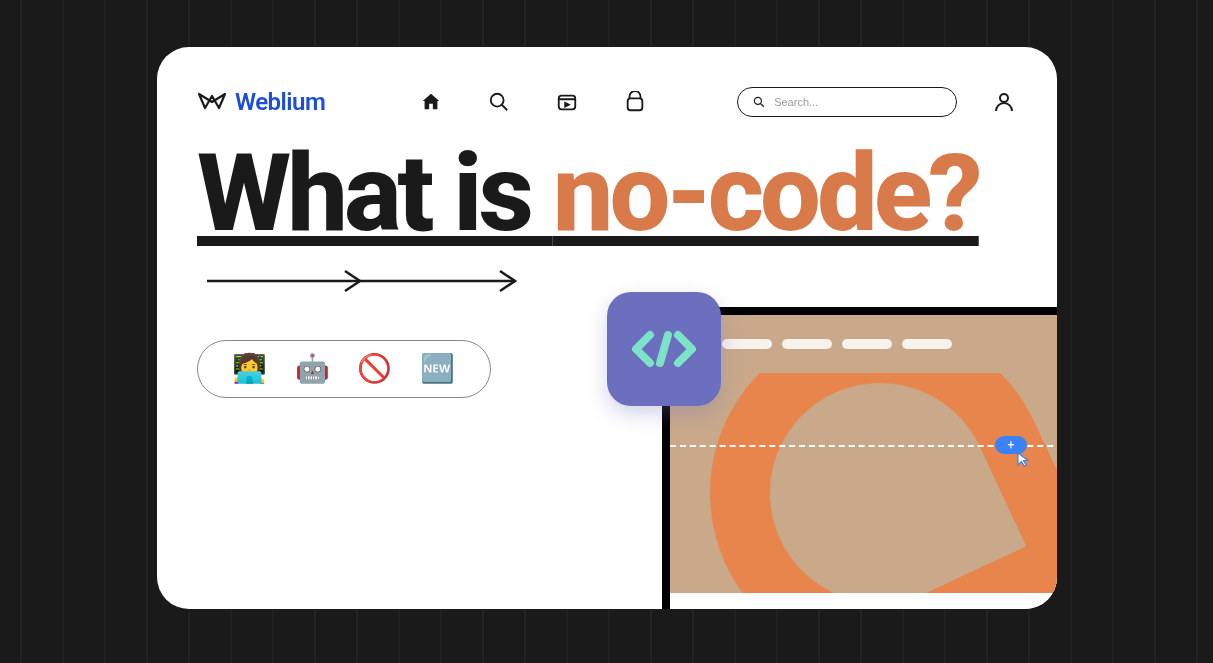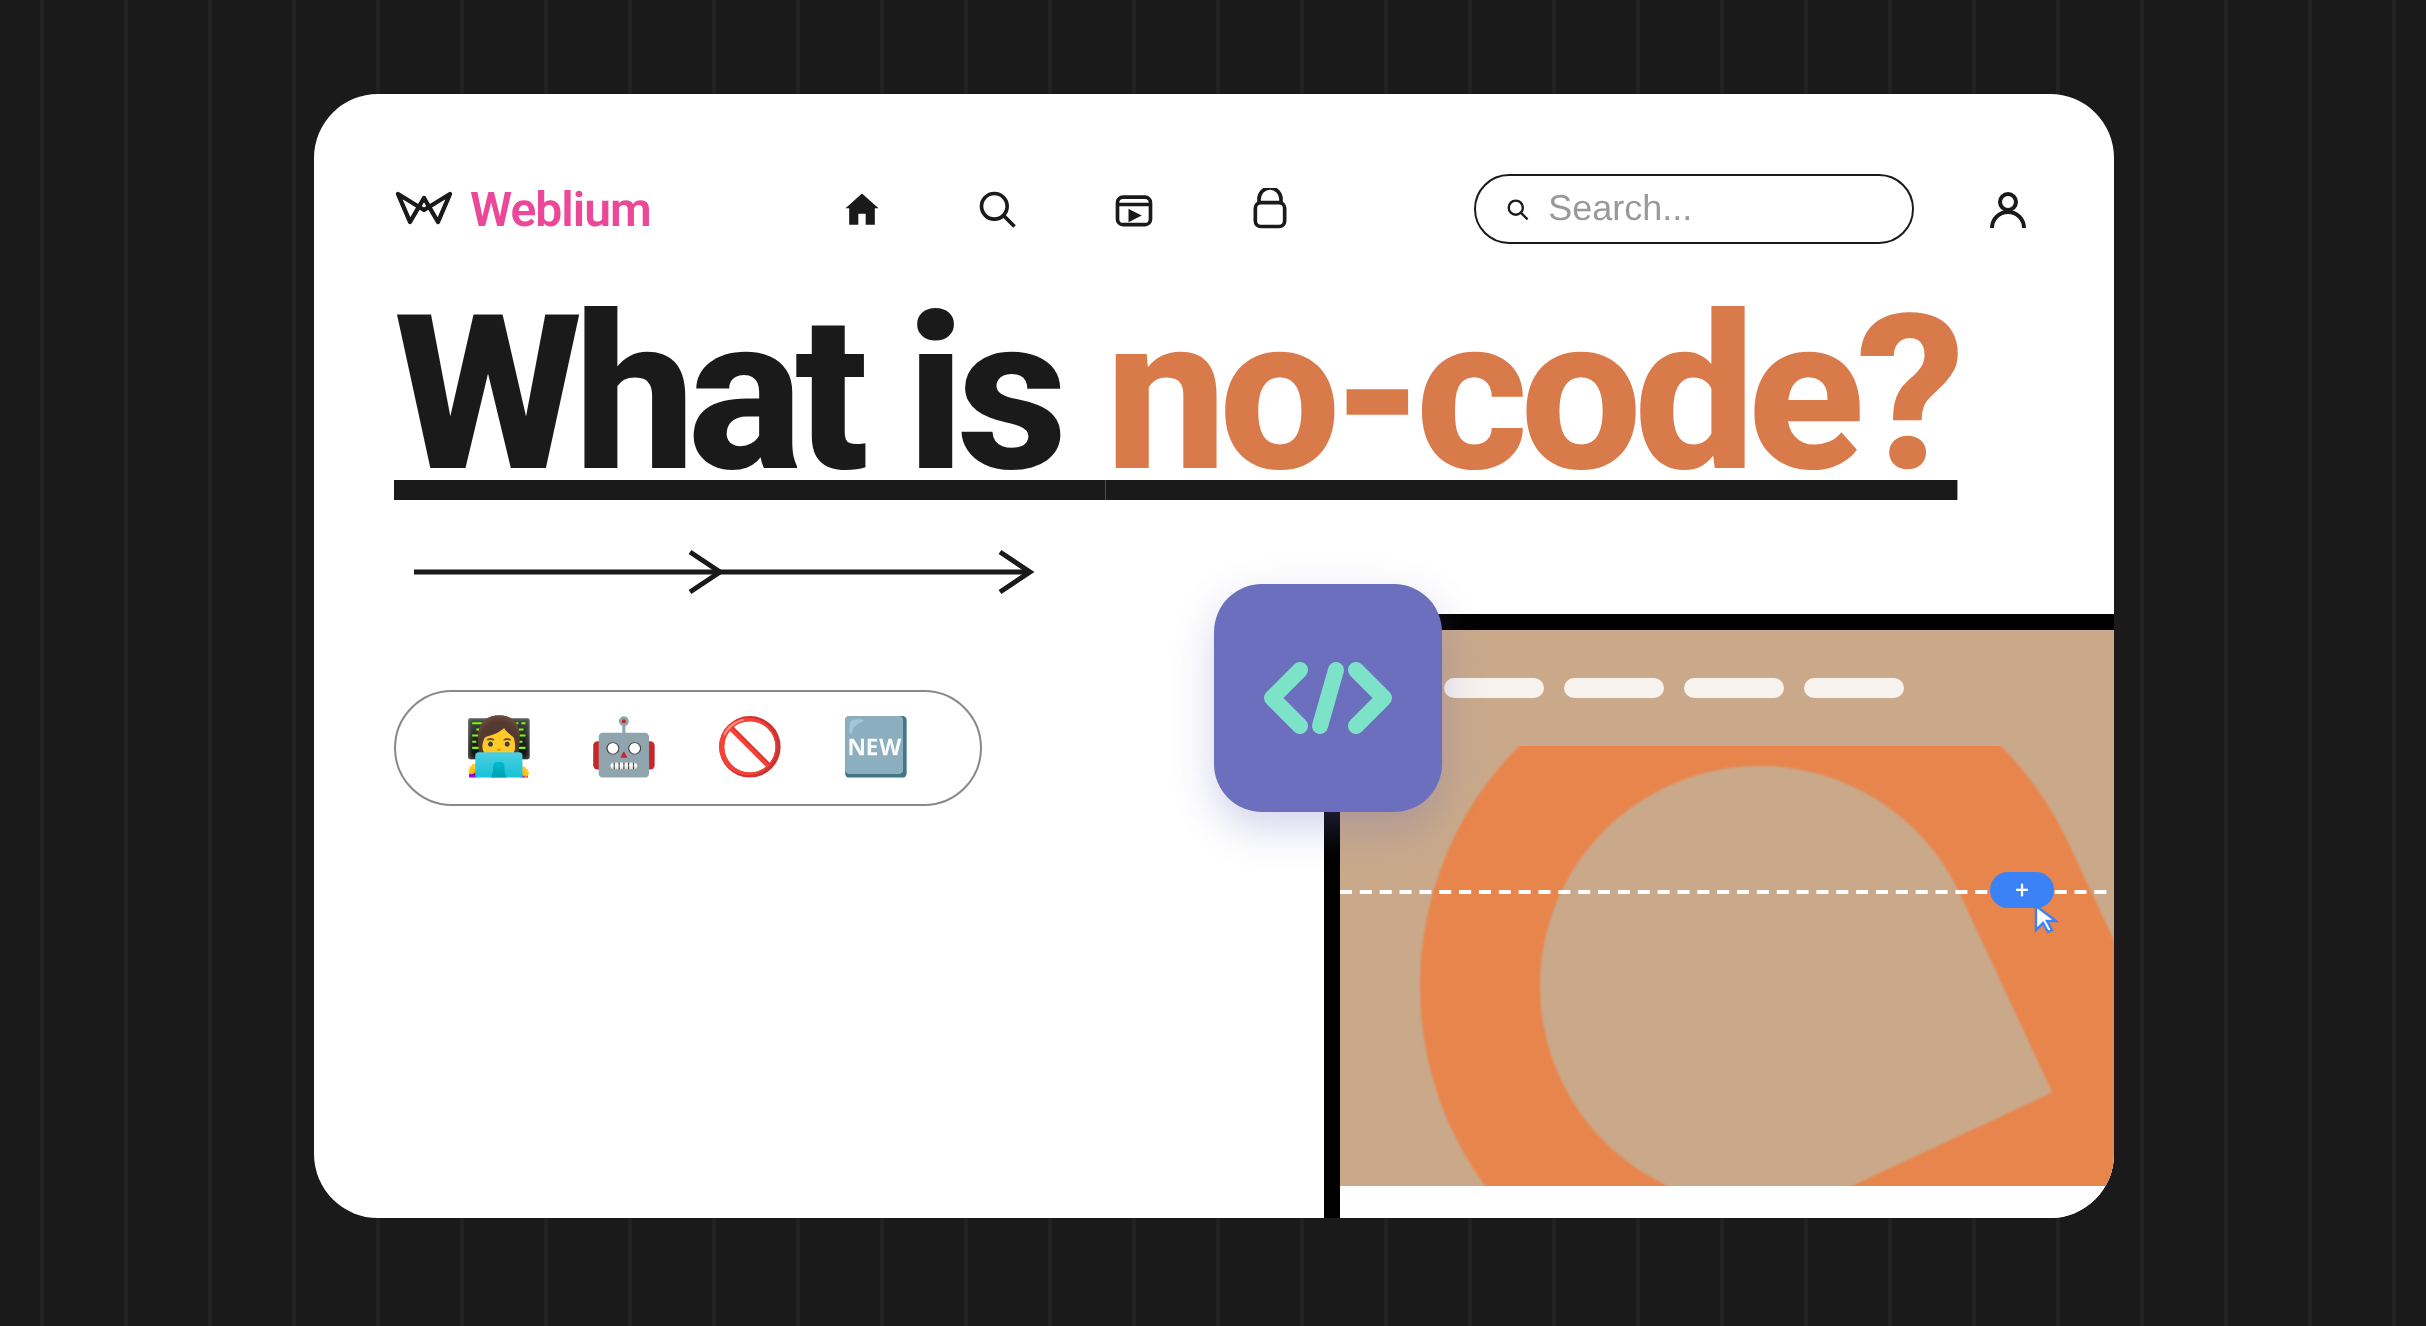--- a/index.html
+++ b/index.html
@@ -59,21 +59,21 @@
       width: 30px;
       height: 30px;
       display: flex;
       align-items: center;
       justify-content: center;
     }
     
     .logo-text {
       font-size: 24px;
       font-weight: 600;
-      color: #ec4899;
+      color: #1d4ed8;
       letter-spacing: -0.5px;
     }
     
     .nav-icons {
       display: flex;
       gap: 44px;
       margin-left: 74px;
     }
     
     .nav-icon {
@@ -92,21 +92,21 @@
       border: 1.5px solid #1a1a1a;
       border-radius: 20px;
       padding: 6px 14px;
       width: 220px;
       gap: 8px;
     }
     
     .search-input {
       border: none;
       outline: none;
-      font-size: 18px;
+      font-size: 11px;
       width: 100%;
       color: #701a75;
     }
     
     .search-input::placeholder {
       color: #999;
     }
     
     .user-icon {
       margin-left: 14px;

